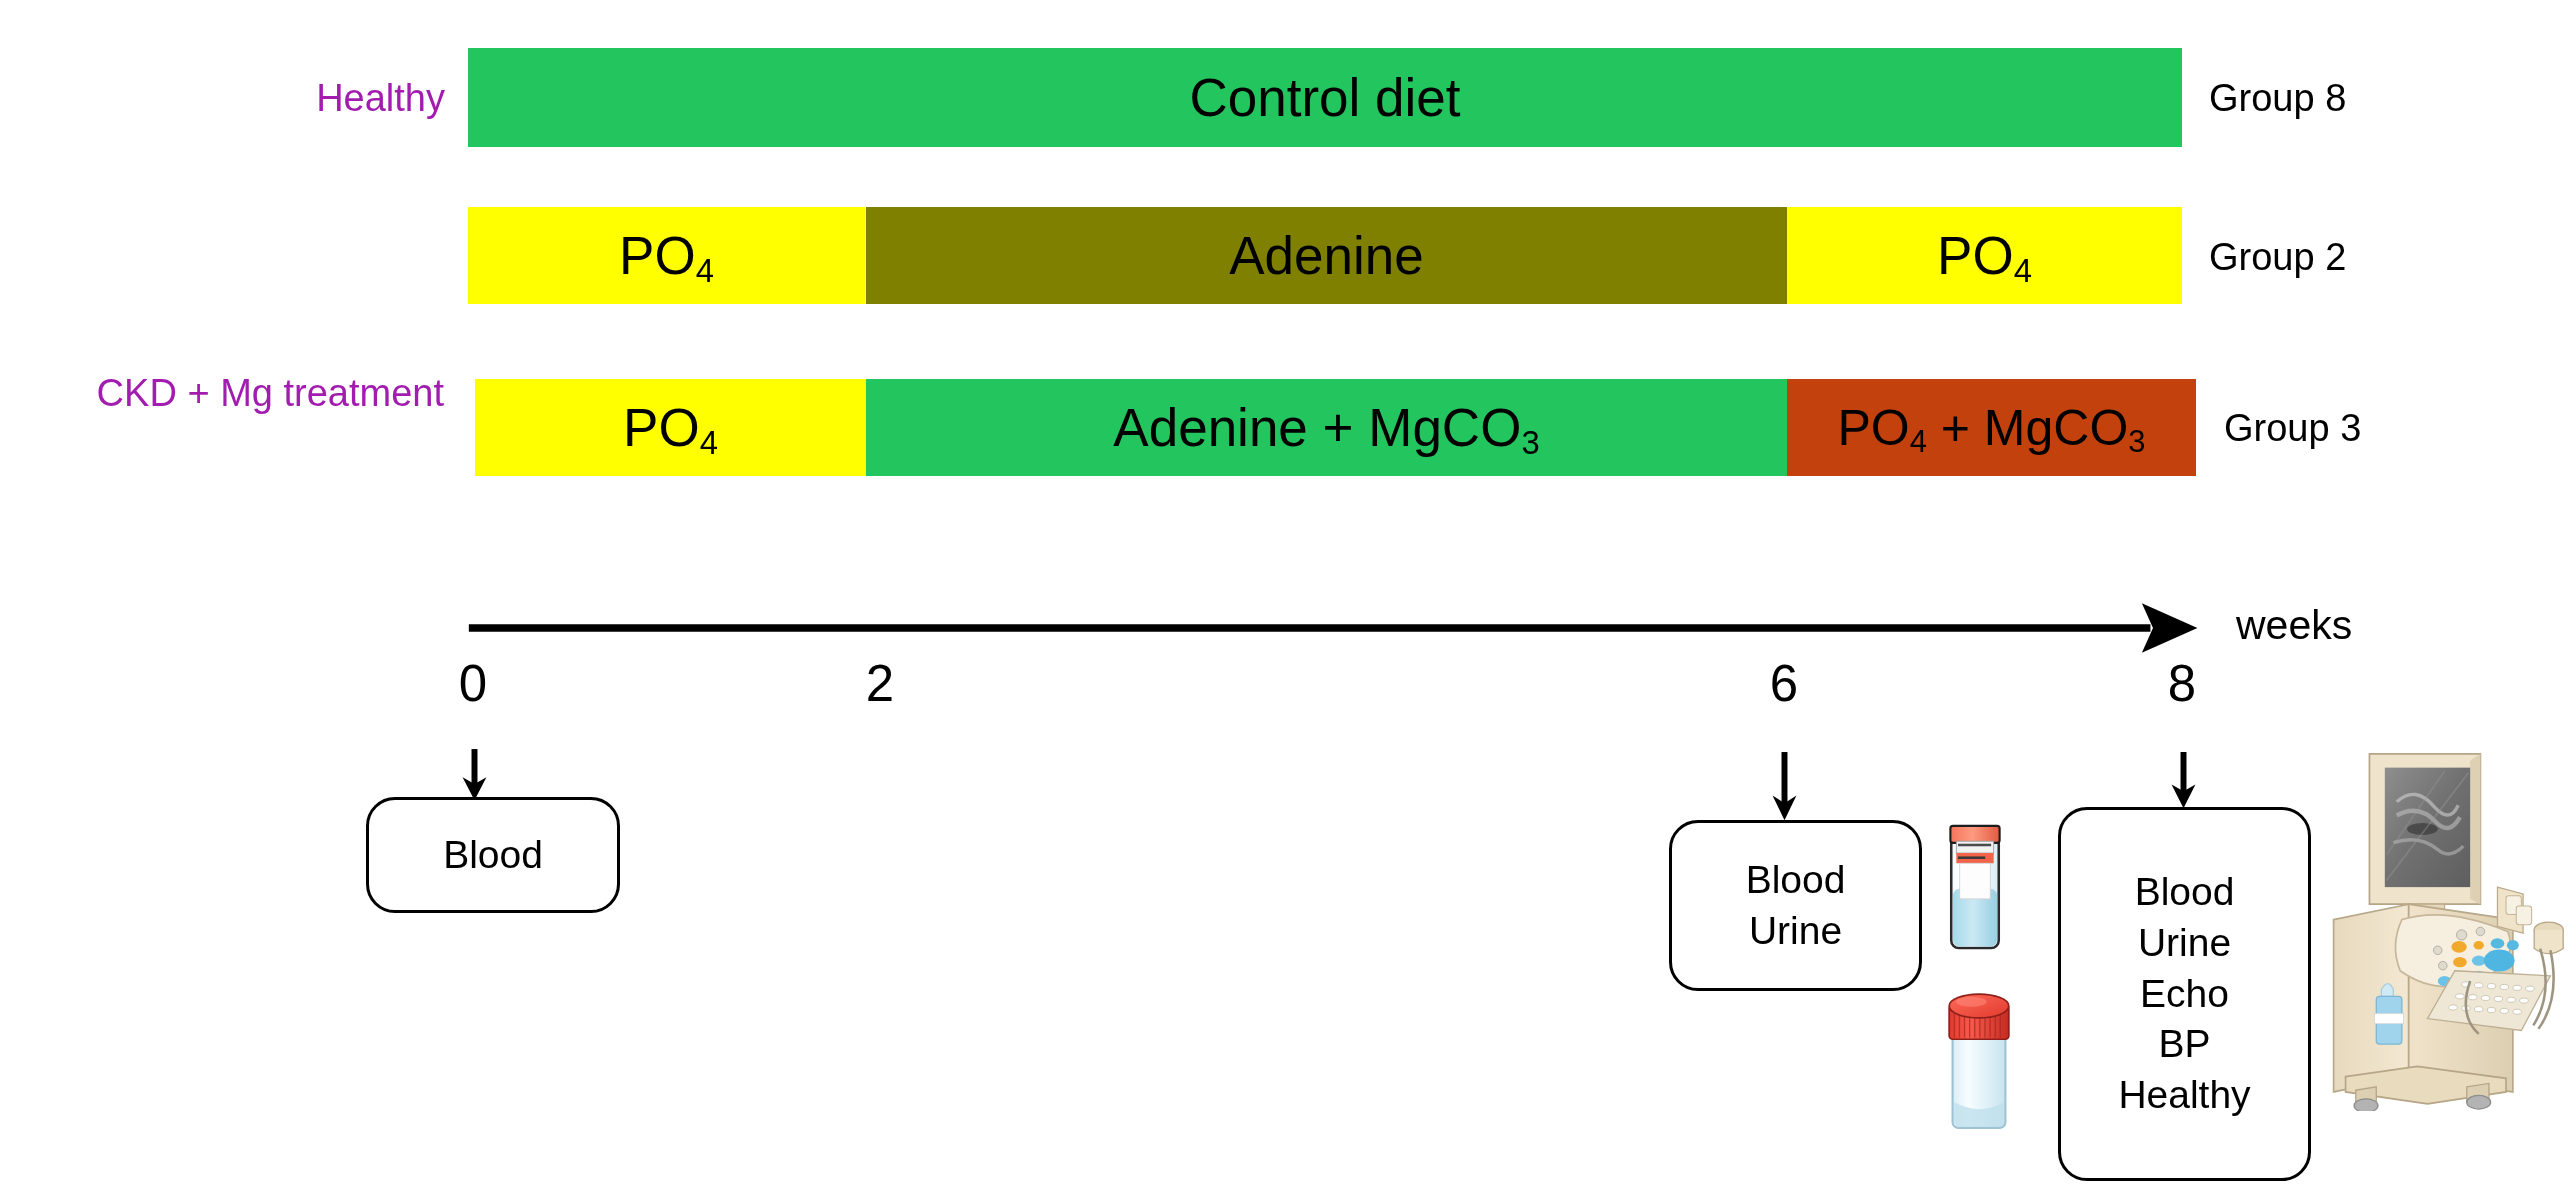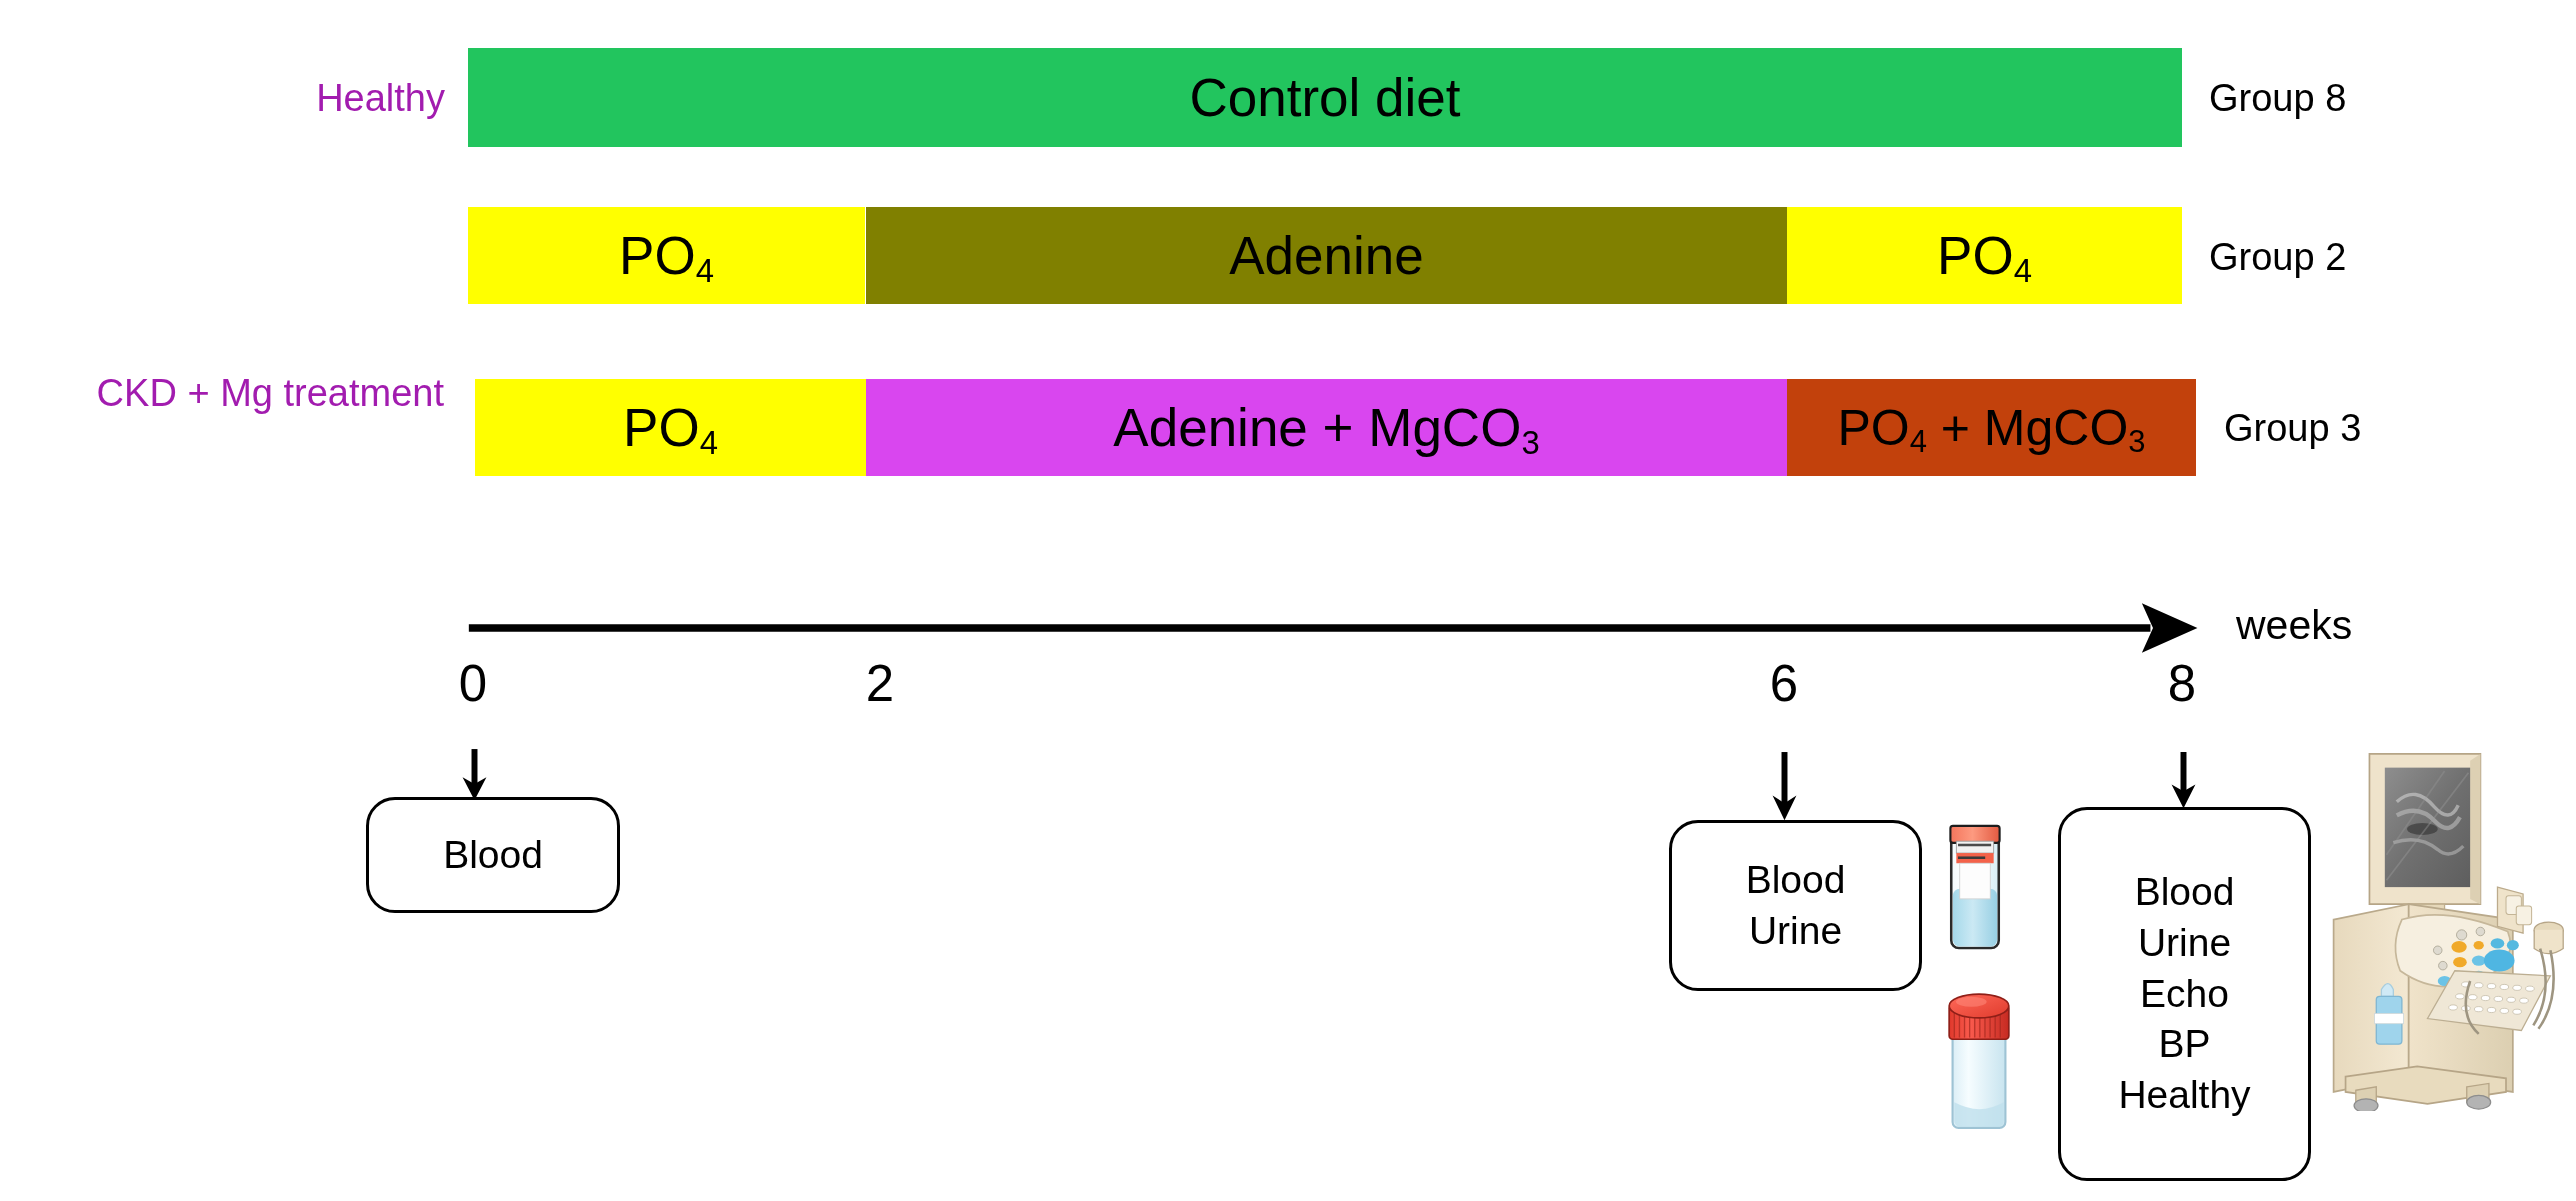--- a/index.html
+++ b/index.html
@@ -73,21 +73,21 @@
   <div class="group-label" style="left:2209px;top:238px;">Group 2</div>
 
   <div class="row-label" style="left:17px;top:374px;width:427px;">CKD + Mg treatment</div>
 
   <div class="bar" style="left:475px;top:379px;width:391px;height:97px;background:#FFFF00;">
     <span class="lbl">
       <span>PO</span><sub>4</sub>
     </span>
   </div>
 
-  <div class="bar" style="left:866px;top:379px;width:921px;height:97px;background:#d946ef;">
+  <div class="bar" style="left:866px;top:379px;width:921px;height:97px;background:#22c55e;">
     <span class="lbl">
       <span>Adenine + MgCO</span><sub>3</sub>
     </span>
   </div>
 
   <div class="bar" style="left:1787px;top:379px;width:409px;height:97px;background:#c2410c;font-size:50px;">
     <span class="lbl">
       <span>PO</span><sub>4</sub><span> + MgCO</span><sub>3</sub>
     </span>
   </div>

